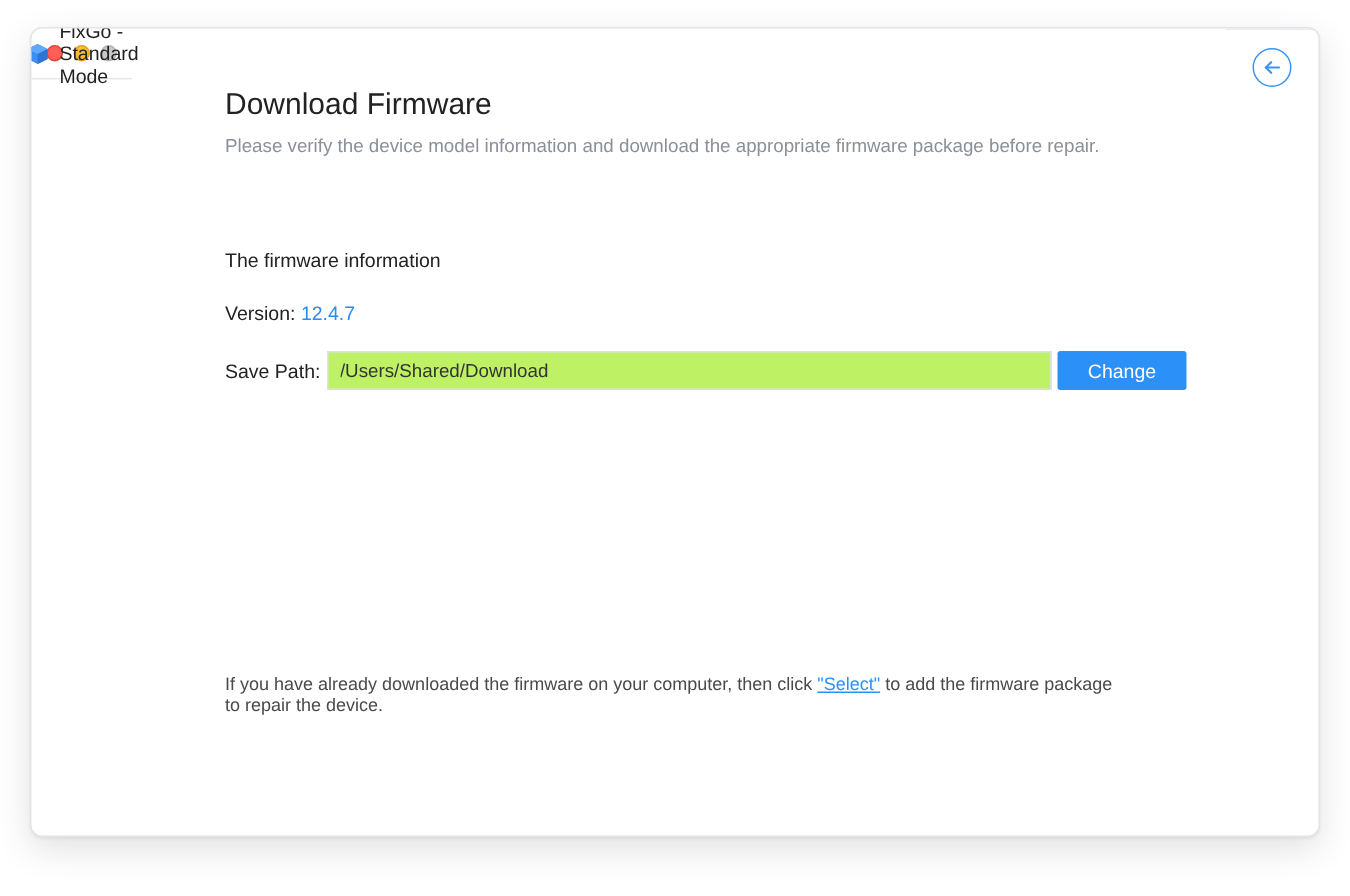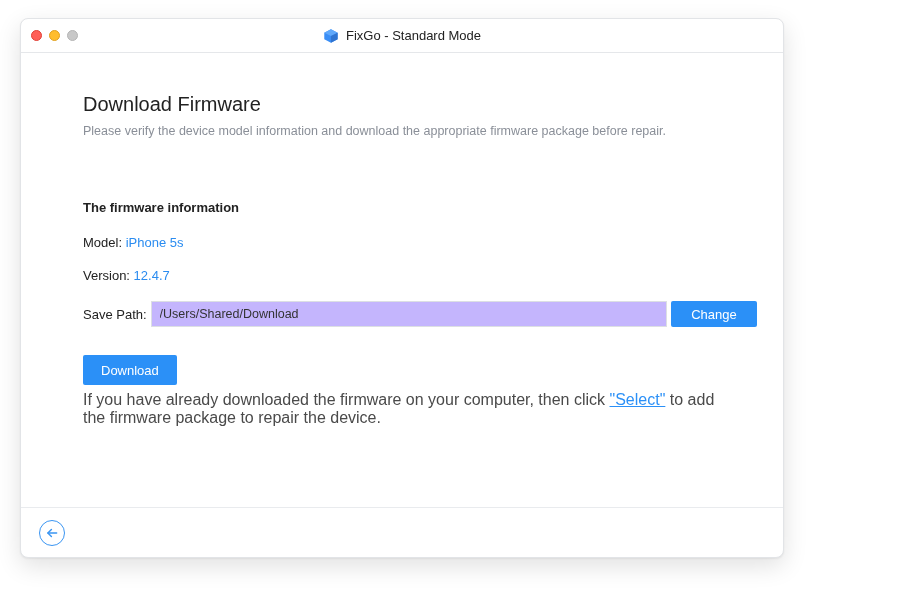--- a/index.html
+++ b/index.html
@@ -8,30 +8,30 @@
     font-family: -apple-system, BlinkMacSystemFont, "Segoe UI", Helvetica, Arial, sans-serif;
     font-size: 13px;
     color: #333;
     width: 900px;
     height: 597px;
     display: flex;
     align-items: flex-start;
     padding: 18px 20px;
   }
   .window {
-    width: 764px;
+    width: 860px;
     height: 540px;
     background: #fff;
     border: 1px solid #e2e4e7;
     border-radius: 8px;
     box-shadow: 0 8px 24px rgba(0,0,0,0.12), 0 1px 2px rgba(0,0,0,0.06);
     position: relative;
     overflow: hidden;
     display: flex;
-    flex-direction: column;
+    flex-direction: row;
   }
   .titlebar {
     height: 34px;
     display: flex;
     align-items: center;
     border-bottom: 1px solid #e5e7ea;
     padding: 0 10px;
     position: relative;
     flex-shrink: 0;
   }
@@ -71,21 +71,21 @@
   }
   .subheading {
     font-size: 12.5px;
     color: #8a8f98;
     margin-bottom: 62px;
   }
   .section-title {
     font-size: 13px;
     color: #222;
     margin-bottom: 20px;
-    font-weight: 700;
+    font-weight: 400;
   }
   .info-row {
     font-size: 13px;
     color: #222;
     margin-bottom: 18px;
   }
   .info-row .value { color: #2b8cf0; }
   .path-row {
     display: flex;
     align-items: center;
@@ -93,21 +93,21 @@
     margin-bottom: 28px;
   }
   .path-label { font-size: 13px; color: #222; white-space: nowrap; }
   .path-input {
     flex: 1;
     height: 26px;
     border: 1px solid #dcdfe3;
     padding: 0 8px;
     font-size: 12.5px;
     color: #333;
-    background: #c4b5fd;
+    background: #bef264;
     outline: none;
   }
   .btn {
     height: 26px;
     border: none;
     color: #fff;
     font-size: 13px;
     padding: 0 20px;
     cursor: pointer;
     border-radius: 2px;
@@ -115,21 +115,21 @@
   .btn-change {
     background: #2b90f7;
     min-width: 86px;
   }
   .btn-download {
     background: #2b90f7;
     height: 30px;
     padding: 0 18px;
   }
   .footnote {
-    font-size: 16px;
+    font-size: 12px;
     color: #4a4a4a;
     position: absolute;
     left: 62px;
     right: 68px;
     bottom: 80px;
   }
   .footnote .select-link {
     color: #2b90f7;
     text-decoration: underline;
     cursor: pointer;
@@ -176,35 +176,31 @@
       <span>FixGo - Standard Mode</span>
     </div>
   </div>
 
   <div class="content">
     <div class="heading">Download Firmware</div>
     <div class="subheading">Please verify the device model information and download the appropriate firmware package before repair.</div>
 
     <div class="section-title">The firmware information</div>
 
-    <div class="info-row">
-      <span>Model: </span><span class="value">iPhone 5s</span>
-    </div>
 
     <div class="info-row">
       <span>Version: </span><span class="value">12.4.7</span>
     </div>
 
     <div class="path-row">
       <span class="path-label">Save Path:</span>
       <input class="path-input" type="text" value="/Users/Shared/Download" style="">
       <button class="btn btn-change">Change</button>
     </div>
 
-    <button class="btn btn-download">Download</button>
 
     <div class="footnote">
       <span>If you have already downloaded the firmware on your computer, then click </span><span class="select-link">"Select"</span><span> to add the firmware package to repair the device.</span>
     </div>
   </div>
 
   <div class="footer">
     <div class="back-btn">
       <svg width="14" height="14" viewBox="0 0 24 24" fill="none" stroke="#3a95f2" stroke-width="2.5" stroke-linecap="round" stroke-linejoin="round">
         <line x1="20" y1="12" x2="5" y2="12"></line>

